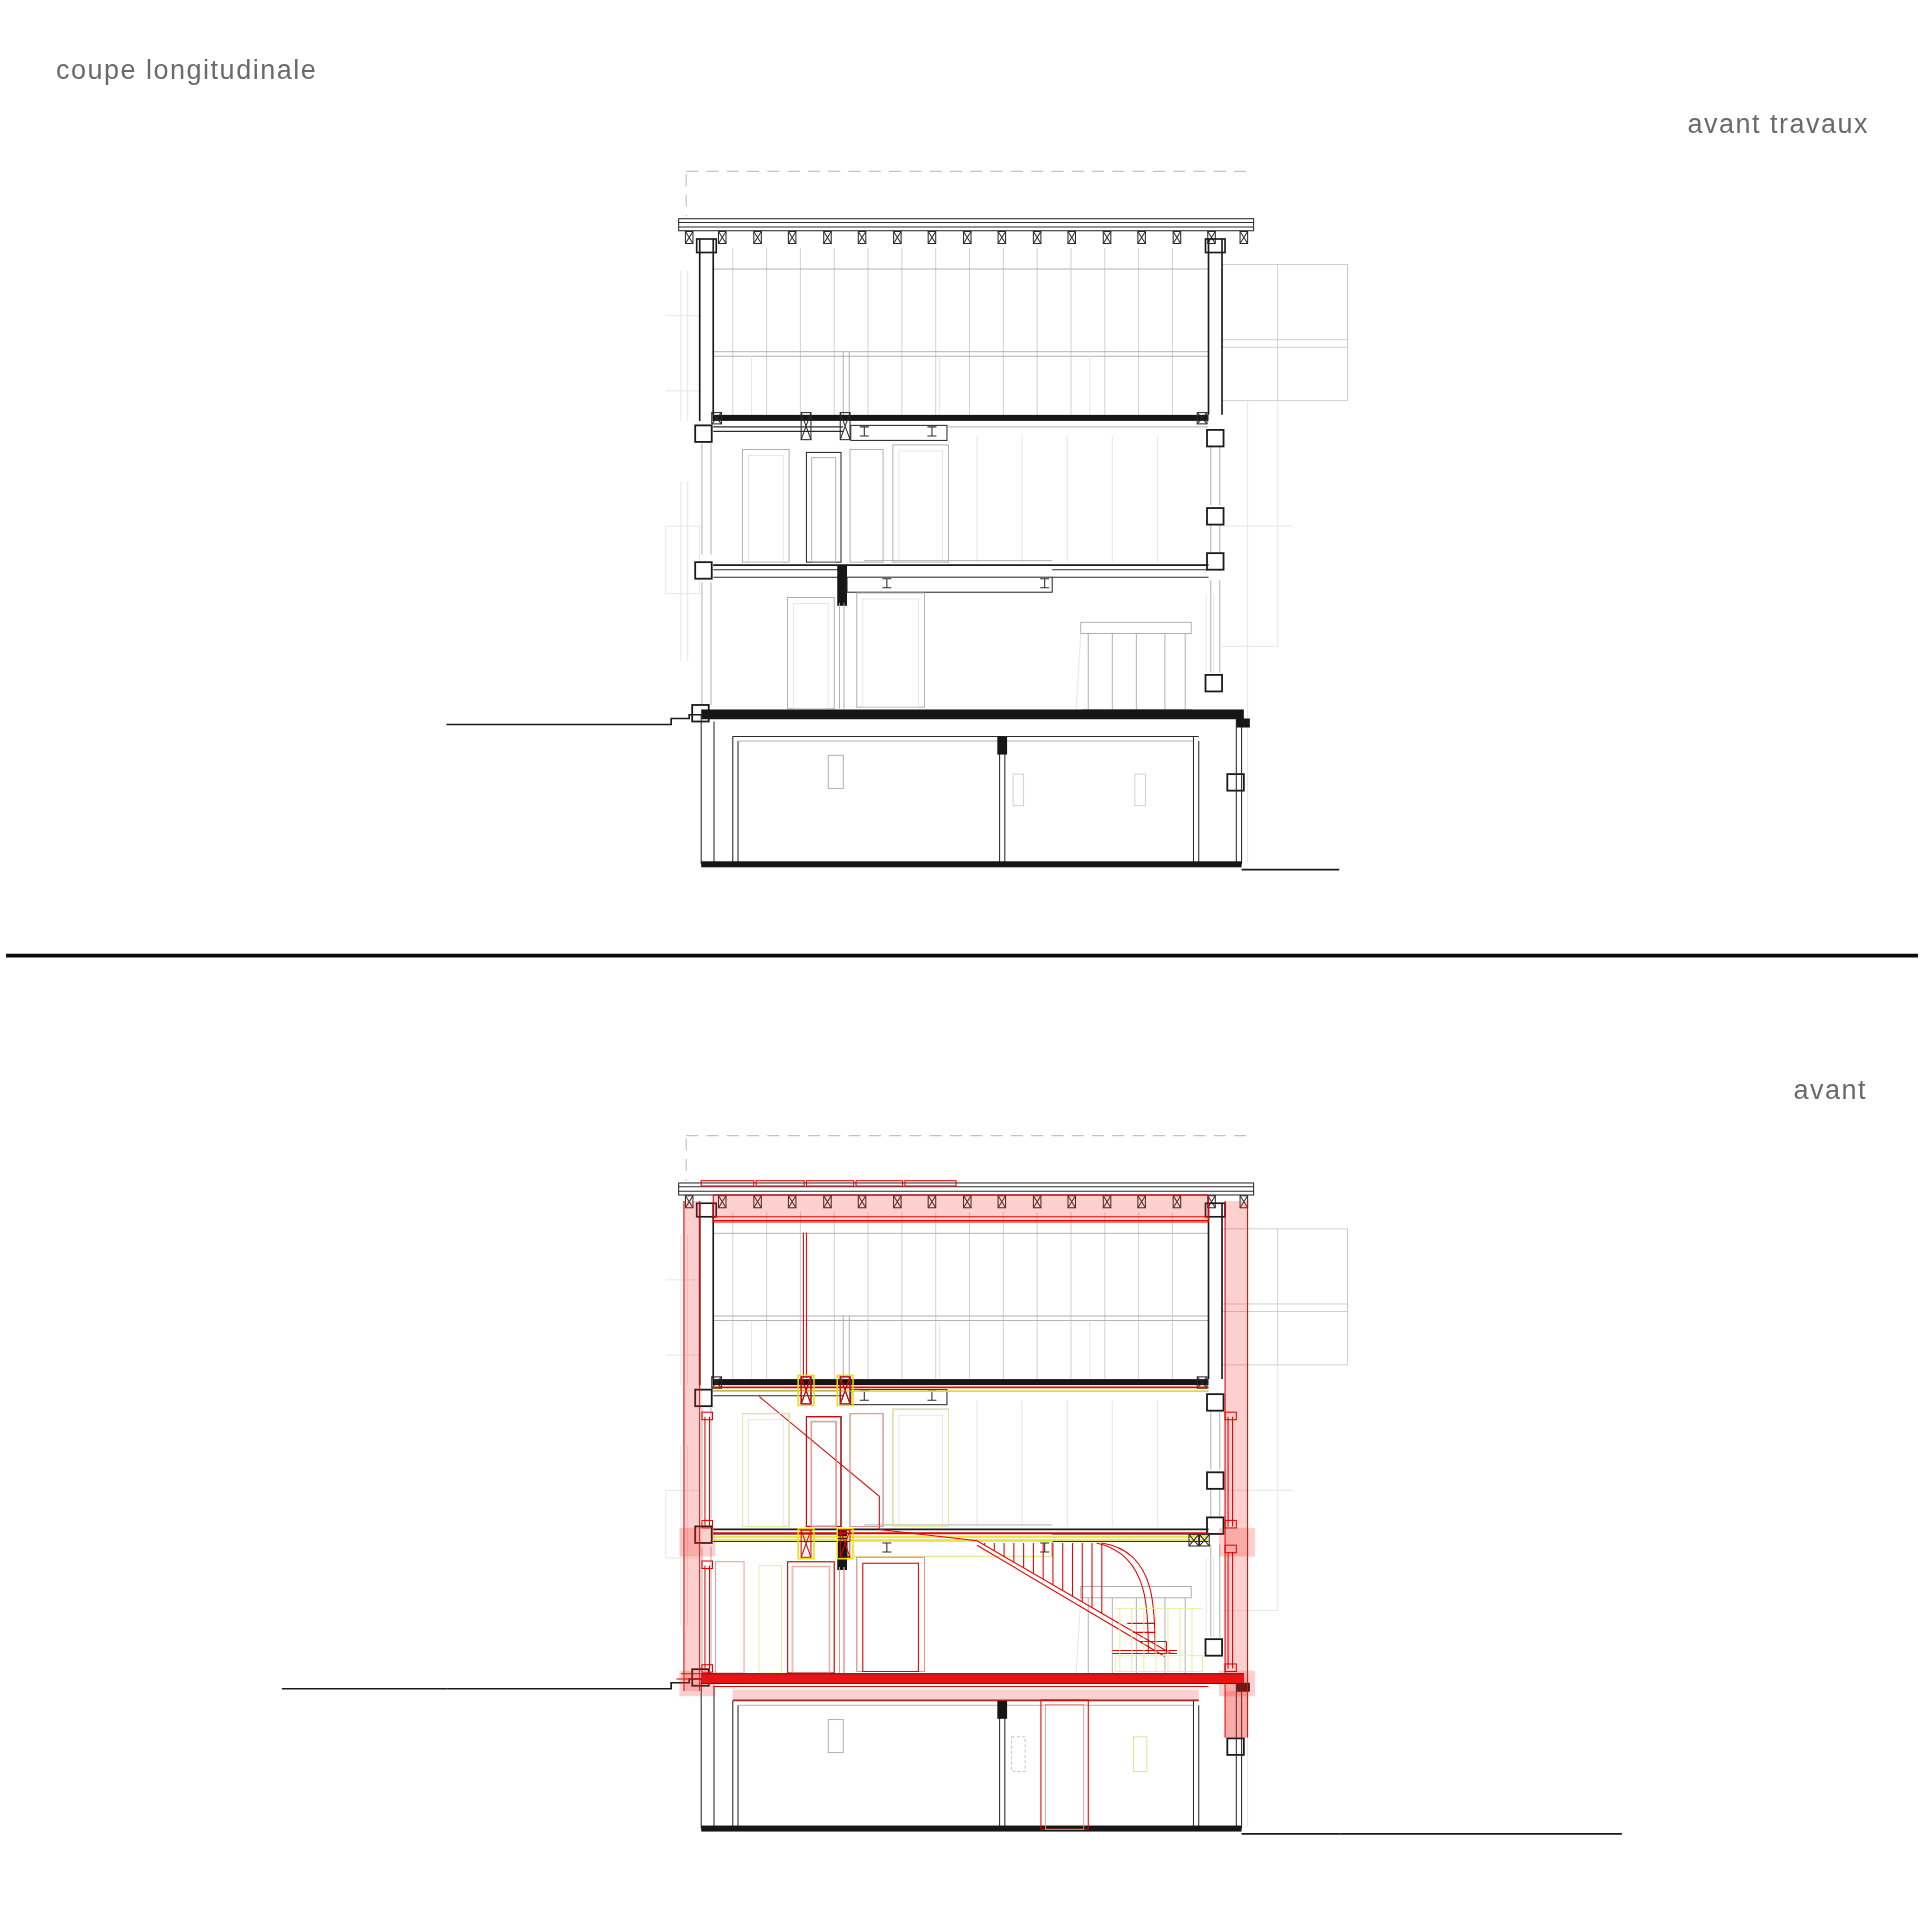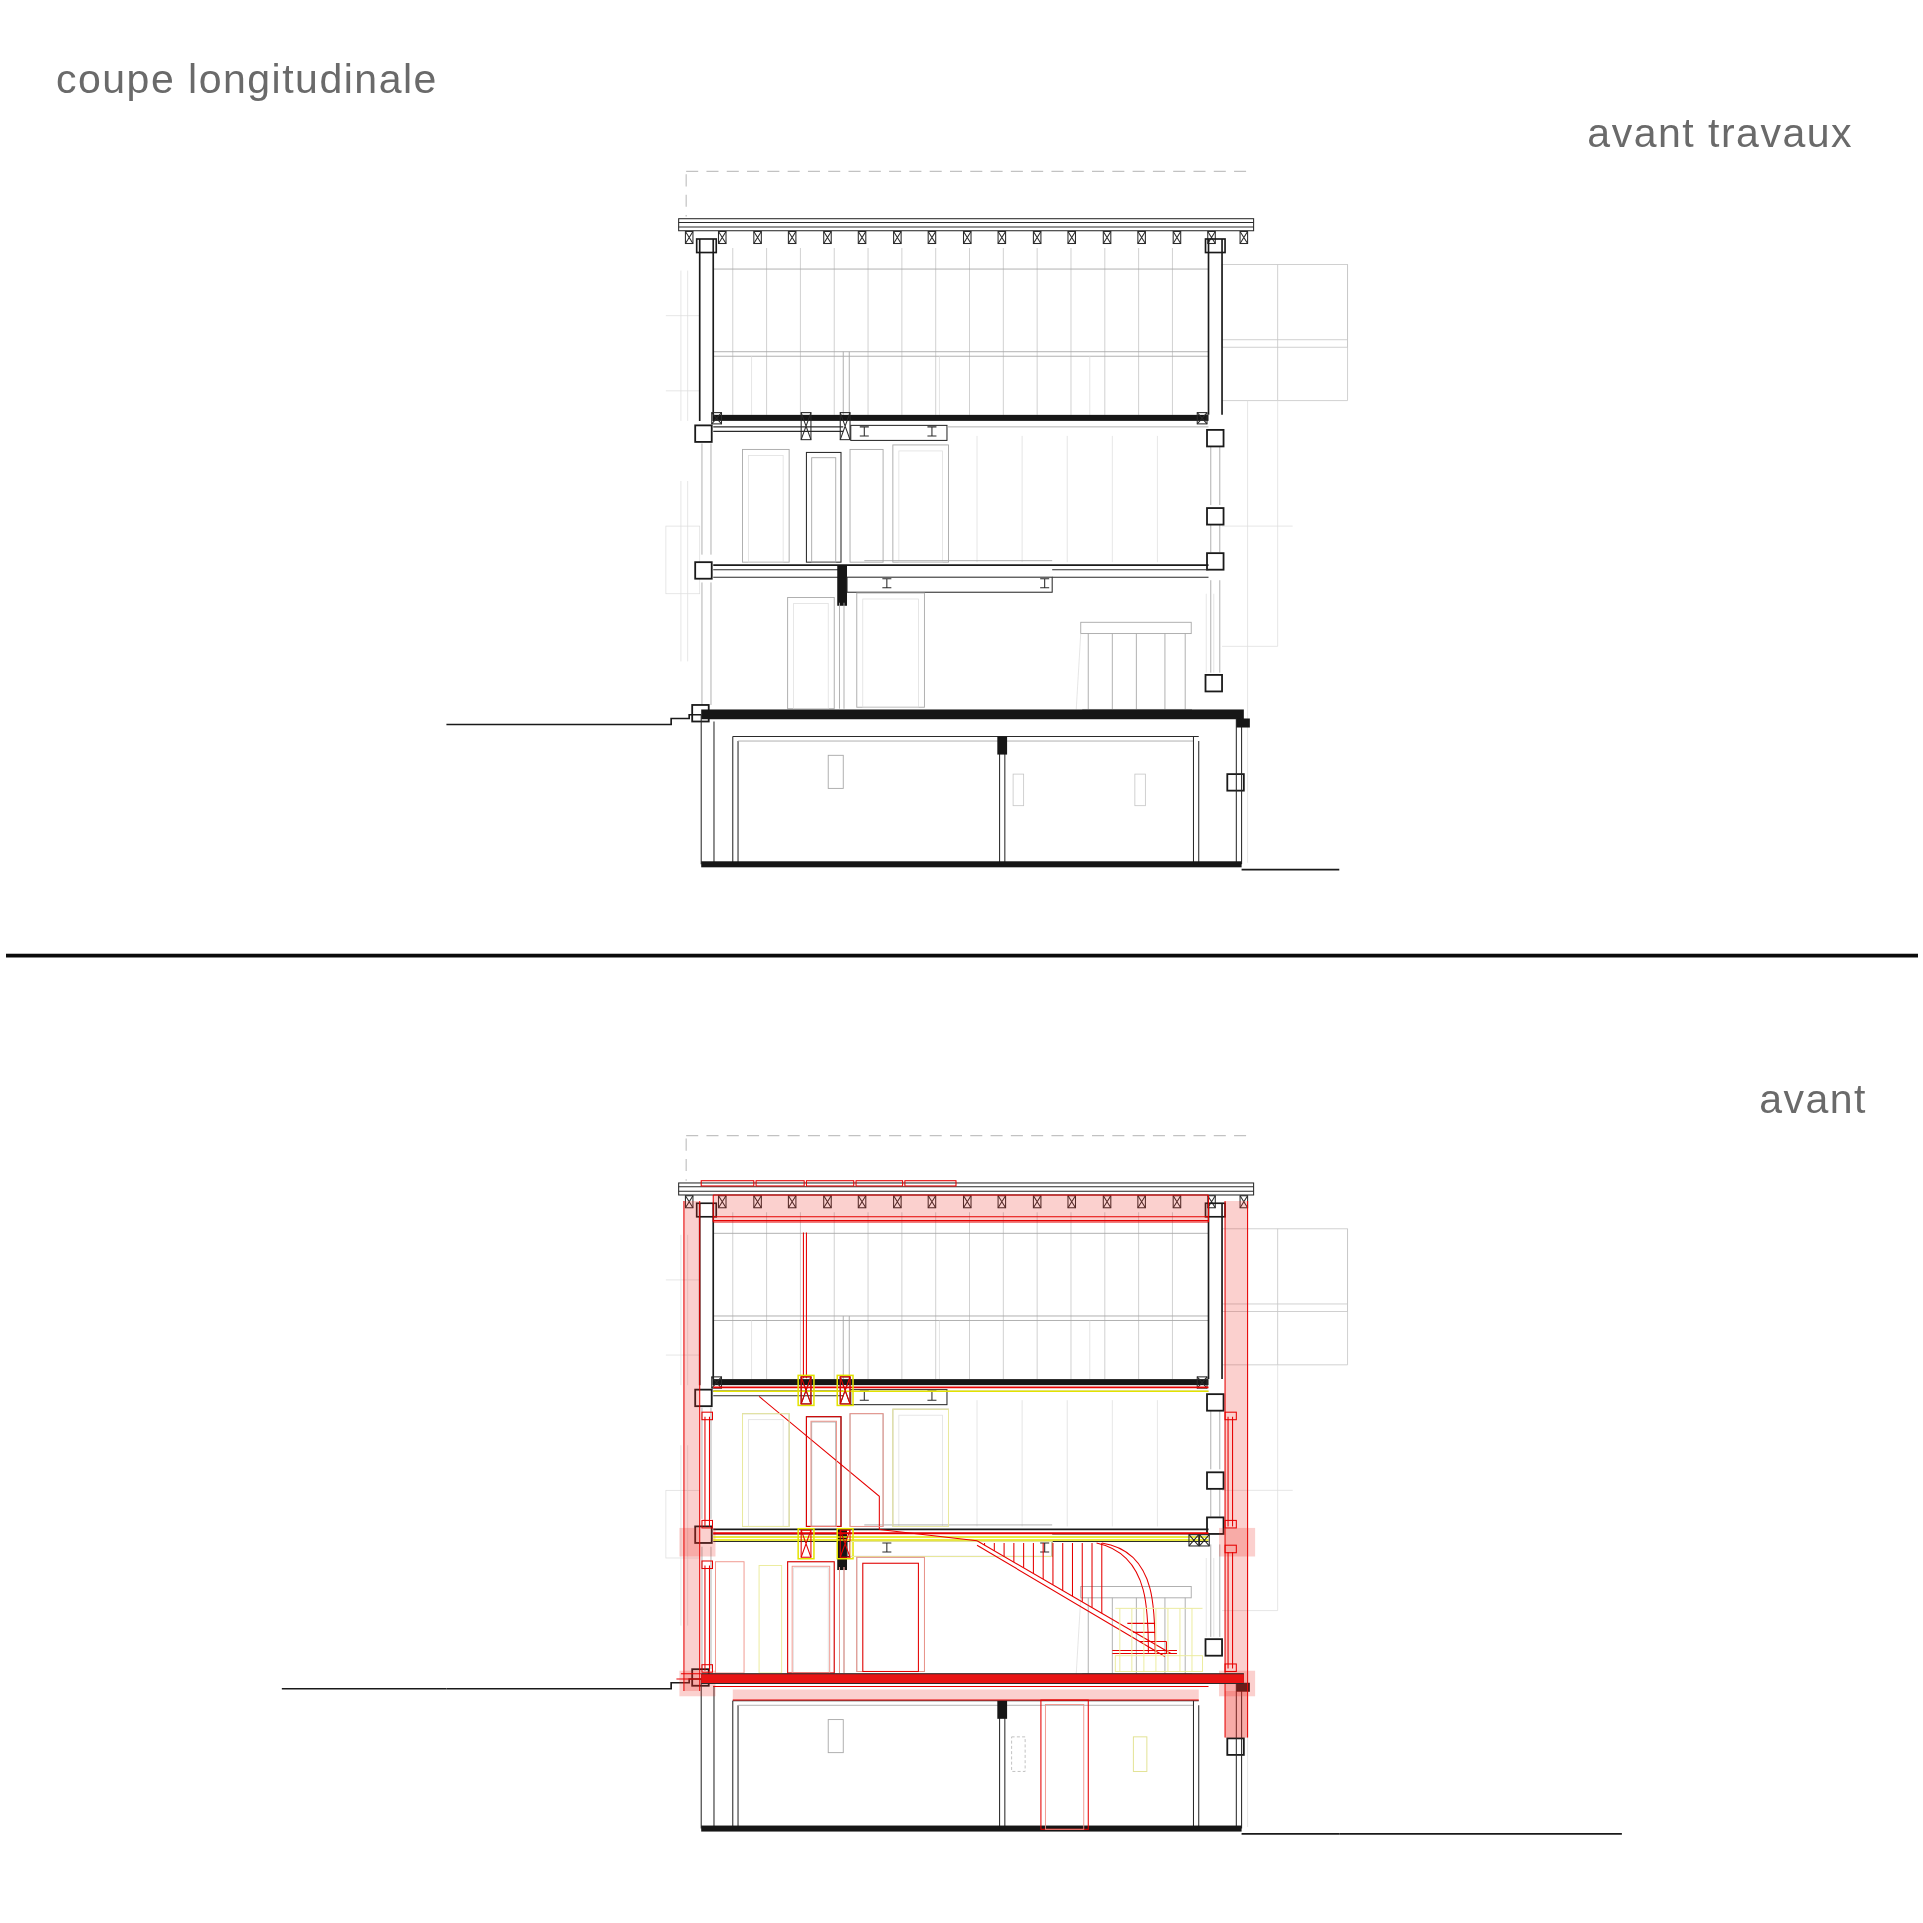--- a/index.html
+++ b/index.html
@@ -1,19 +1,19 @@
 <!DOCTYPE html>
 <html style="font-size:12px"><head>
 <meta charset="utf-8">
 <style>
   html,body{margin:0;padding:0;background:#ffffff;}
   body{width:1924px;height:1924px;position:relative;font-family:"Liberation Sans",sans-serif;overflow:hidden;}
-  .label{position:absolute;color:#6a6a6a;font-size:41px;letter-spacing:1.5px;line-height:1.28;white-space:pre;}
+  .label{position:absolute;color:#6a6a6a;font-size:27px;letter-spacing:1.5px;line-height:1.28;white-space:pre;}
   #title{left:56px;top:53px;}
-  #label-avant{right:71px;top:107px;text-align:center;}
+  #label-avant{right:55px;top:107px;text-align:center;}
   #label-projet{right:57px;top:1073px;text-align:right;}
   svg{position:absolute;left:0;top:0;}
   
   .k  {stroke:#1a1a1a;stroke-width:2.2;fill:none;}   
   .k1 {stroke:#2a2a2a;stroke-width:1.4;fill:none;}   
   .kf {fill:#161616;stroke:none;}                    
   .g  {stroke:#c7c7c7;stroke-width:1.1;fill:none;}   
   .g2 {stroke:#a8a8a8;stroke-width:1.2;fill:none;}   
   .g3 {stroke:#dedede;stroke-width:1;fill:none;}     
   .dash{stroke:#c2c2c2;stroke-width:1.6;fill:none;stroke-dasharray:16 11;}

